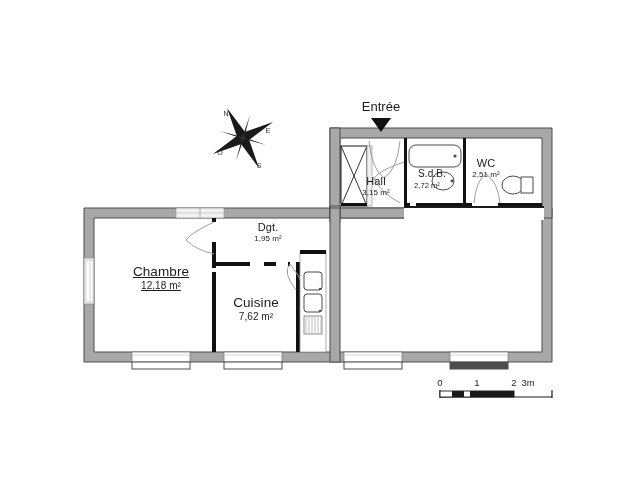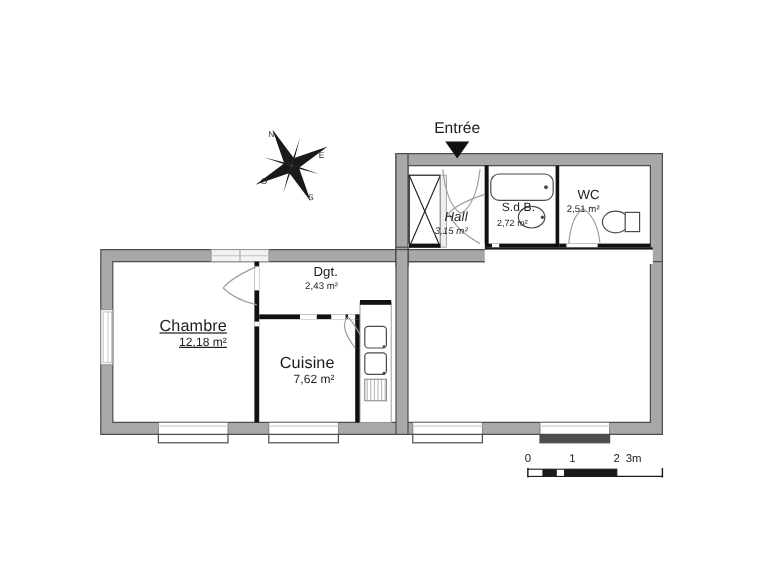--- a/index.html
+++ b/index.html
@@ -24,21 +24,21 @@
   #plan-svg {
     position: absolute;
     left: 0;
     top: 0;
     width: 640px;
     height: 480px;
     display: block;
   }
   .lbl {
     position: absolute;
-    text-align: right;
+    text-align: center;
     white-space: nowrap;
     line-height: 1.18;
     color: #1c1c1c;
     transform: translateX(-50%);
     pointer-events: none;
   }
   .lbl .rname {
     display: block;
     font-size: 13.5px;
     letter-spacing: 0.1px;
@@ -262,24 +262,24 @@
     <span class="rarea">12,18 m²</span>
   </div>
 
   <div class="lbl" style="left:256px; top:295px;">
     <span class="rname">Cuisine</span>
     <span class="rarea">7,62 m²</span>
   </div>
 
   <div class="lbl small" style="left:268px; top:221px;">
     <span class="rname">Dgt.</span>
-    <span class="rarea">2,43 m²</span>
-  </div>
-
-  <div class="lbl small" style="left:376px; top:175px;font-style:italic;">
+    <span class="rarea">1,95 m²</span>
+  </div>
+
+  <div class="lbl small" style="left:376px; top:175px;">
     <span class="rname">Hall</span>
     <span class="rarea">3,15 m²</span>
   </div>
 
   <div class="lbl tiny" style="left:432px; top:168px;">
     <span class="rname">S.d.B.</span>
   </div>
   <div class="lbl tiny" style="left:427px; top:182px;">
     <span class="rarea">2,72 m²</span>
   </div>

